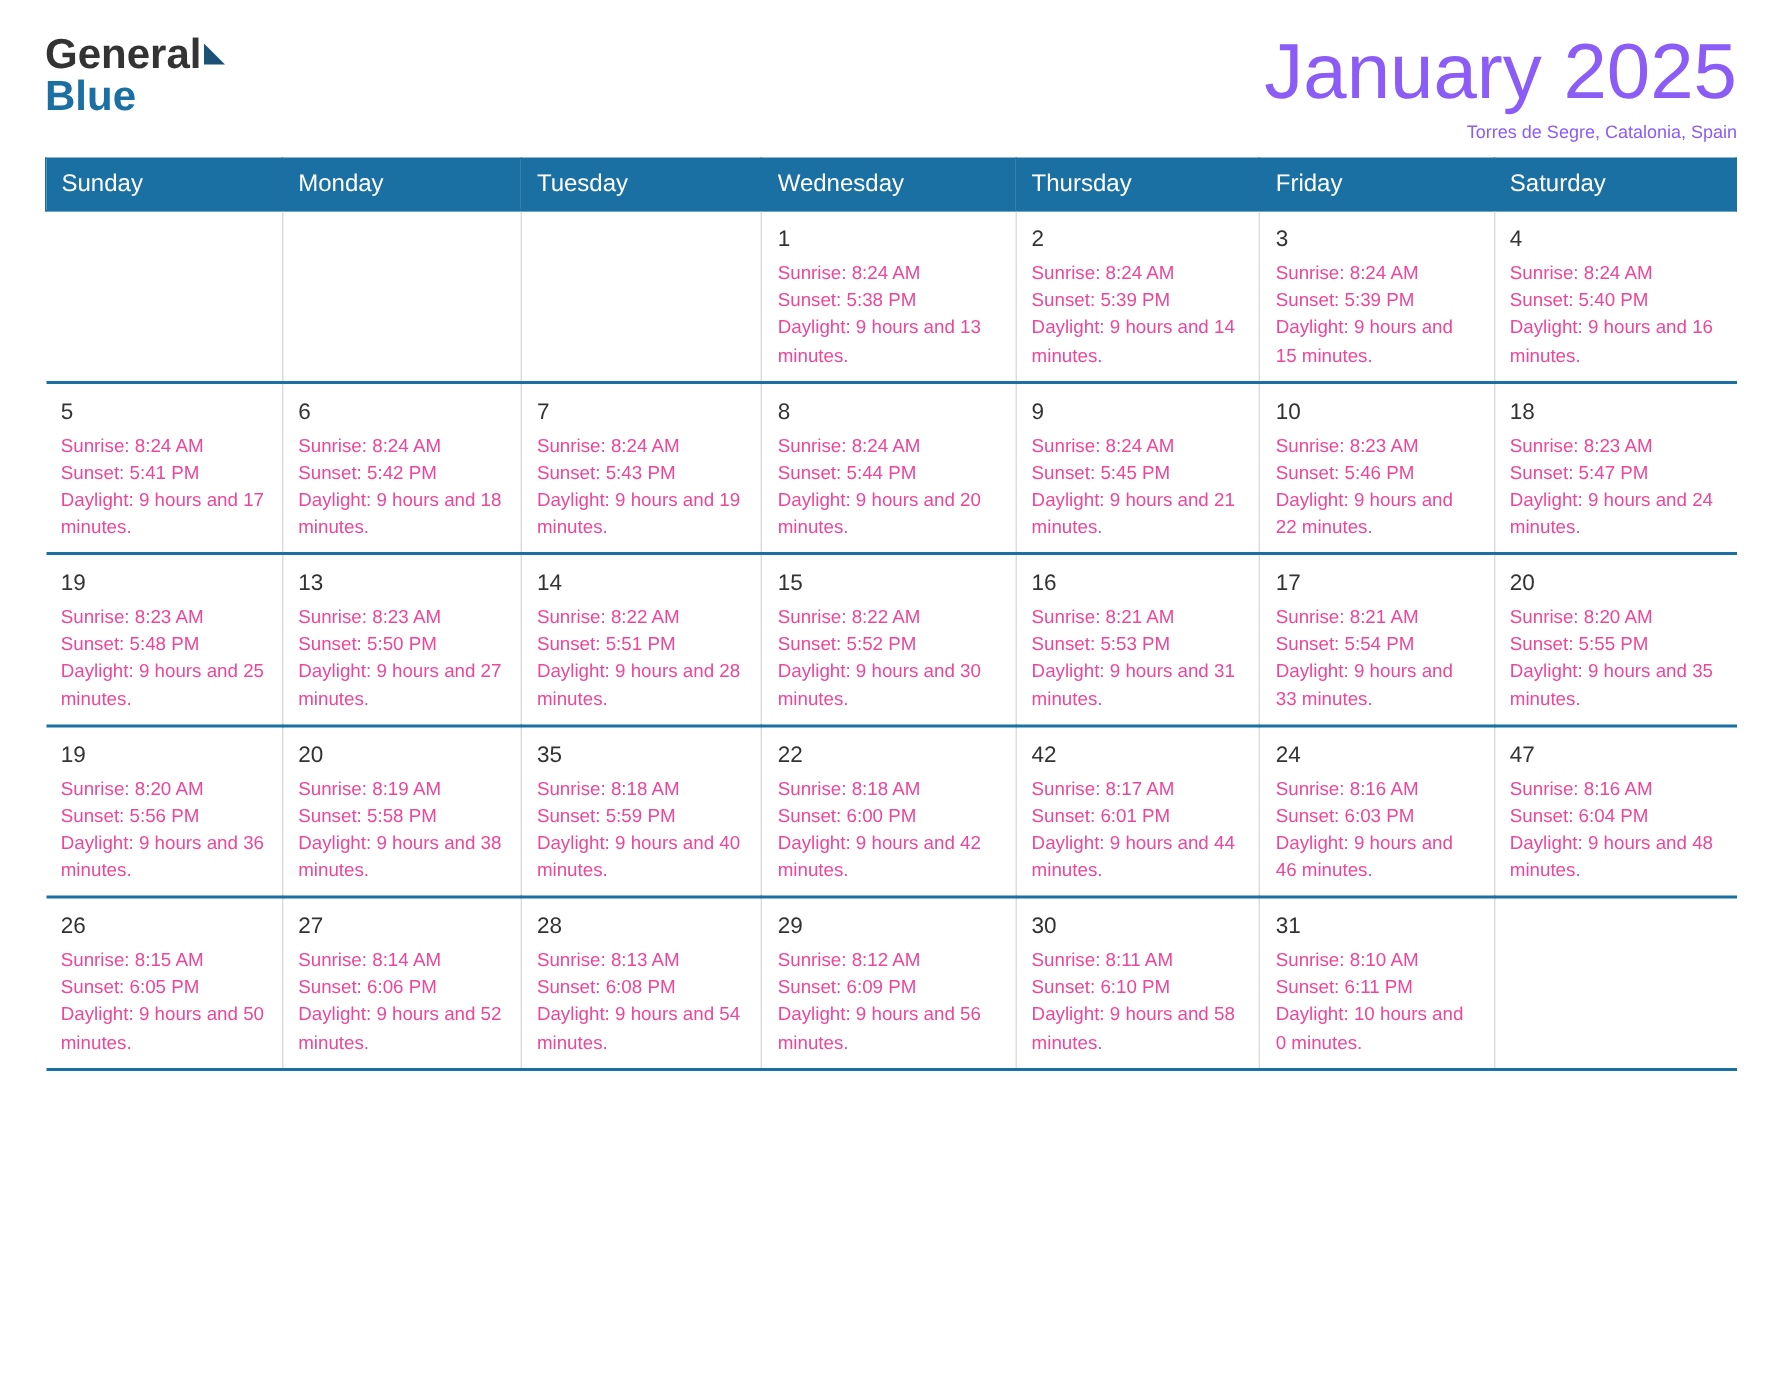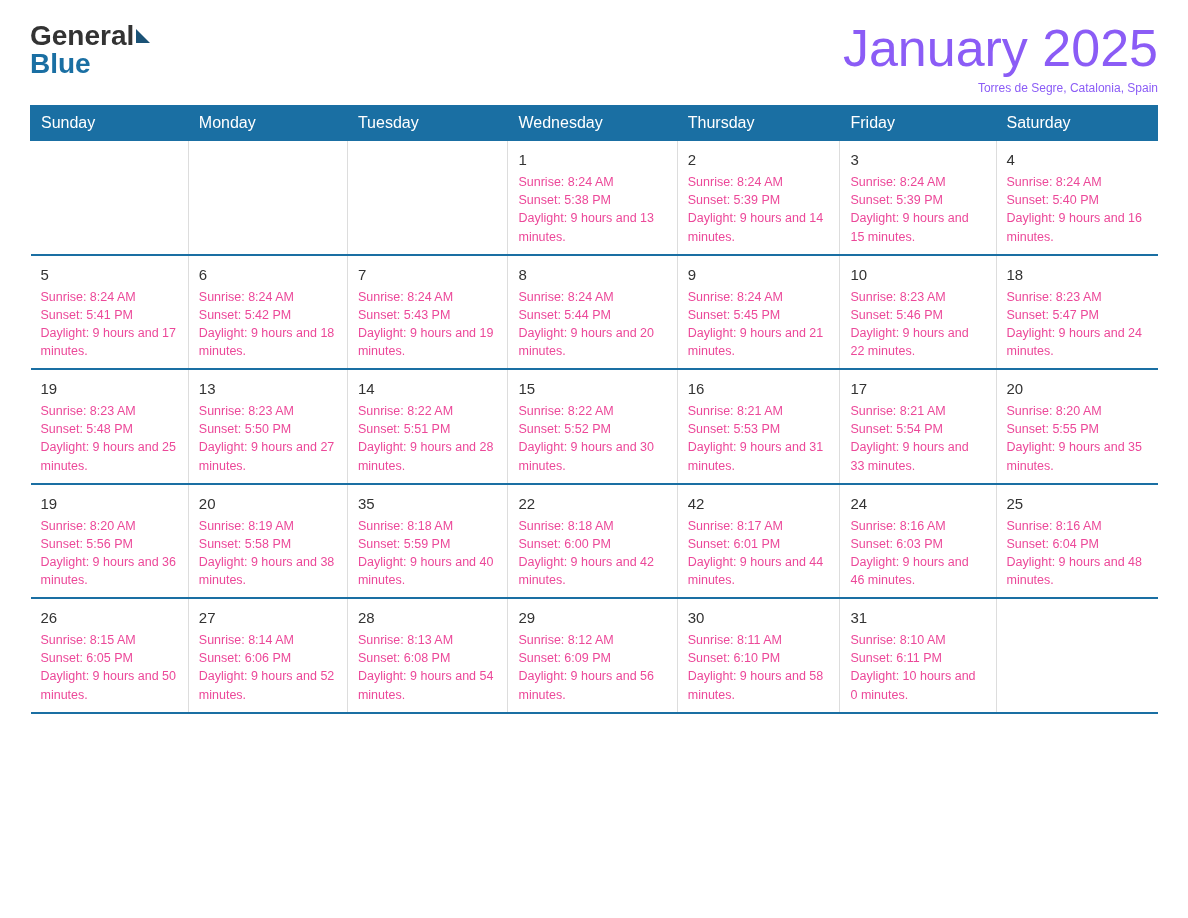--- a/index.html
+++ b/index.html
@@ -235,21 +235,21 @@
         </td>
         <td>
           <span class="day-number">42</span>
           <div class="day-info">Sunrise: 8:17 AM<br>Sunset: 6:01 PM<br>Daylight: 9 hours and 44 minutes.</div>
         </td>
         <td>
           <span class="day-number">24</span>
           <div class="day-info">Sunrise: 8:16 AM<br>Sunset: 6:03 PM<br>Daylight: 9 hours and 46 minutes.</div>
         </td>
         <td>
-          <span class="day-number">25</span>
+          <span class="day-number">47</span>
           <div class="day-info">Sunrise: 8:16 AM<br>Sunset: 6:04 PM<br>Daylight: 9 hours and 48 minutes.</div>
         </td>
       </tr>
       <tr>
         <td>
           <span class="day-number">26</span>
           <div class="day-info">Sunrise: 8:15 AM<br>Sunset: 6:05 PM<br>Daylight: 9 hours and 50 minutes.</div>
         </td>
         <td>
           <span class="day-number">27</span>

